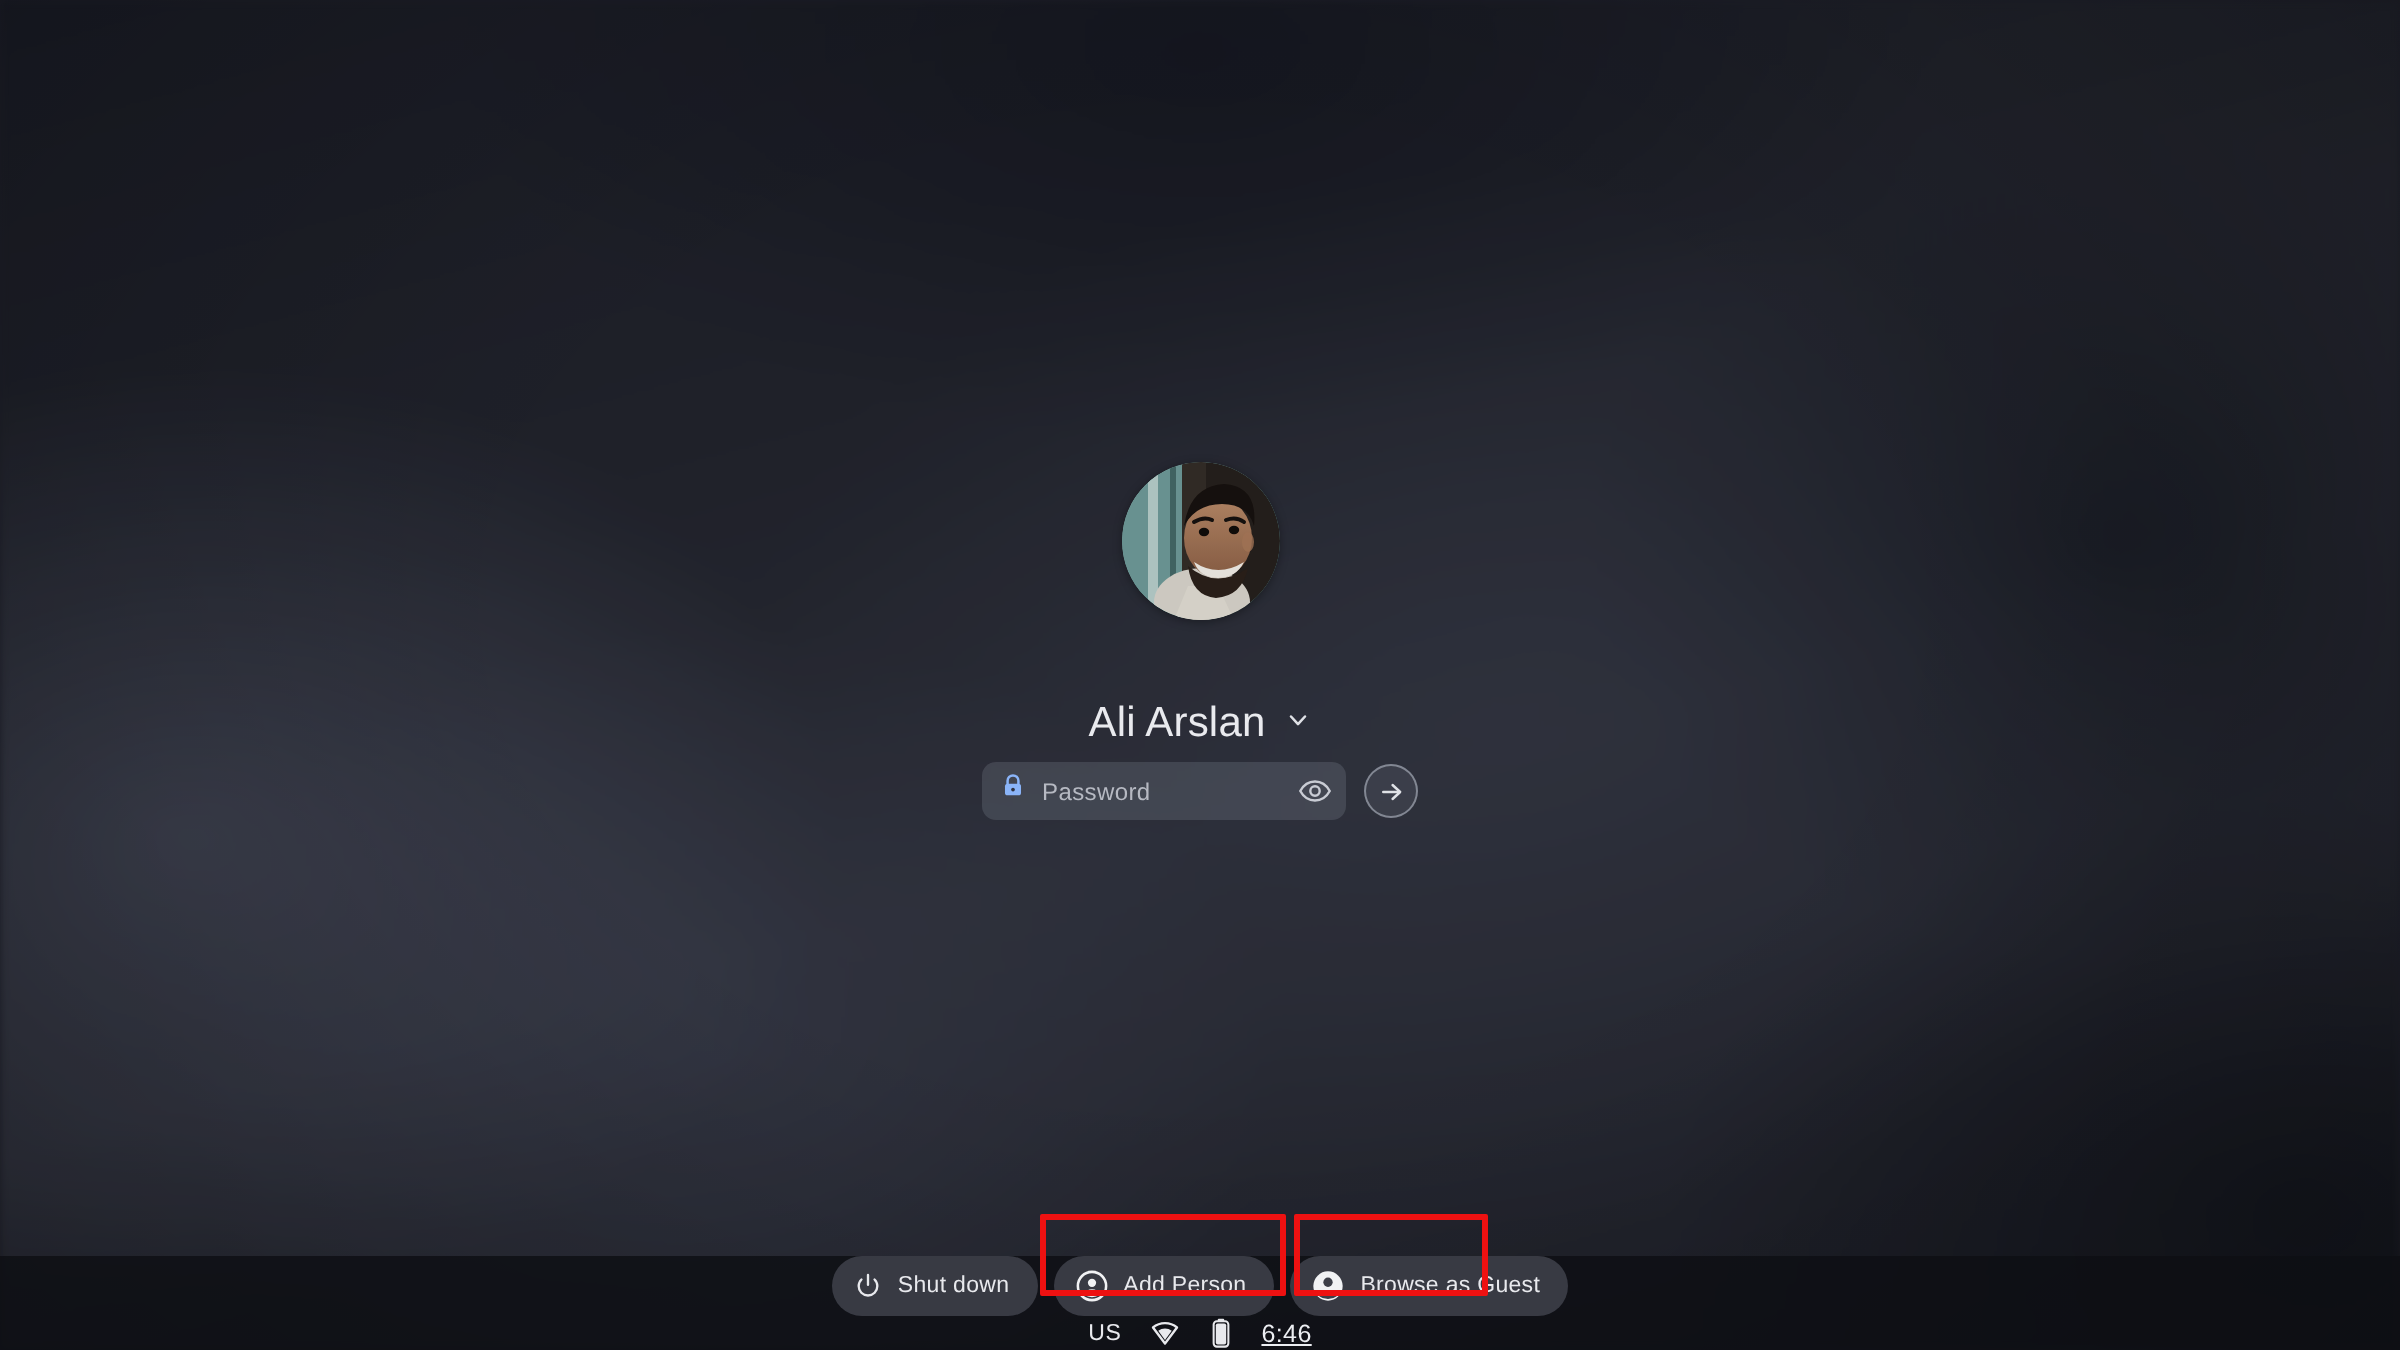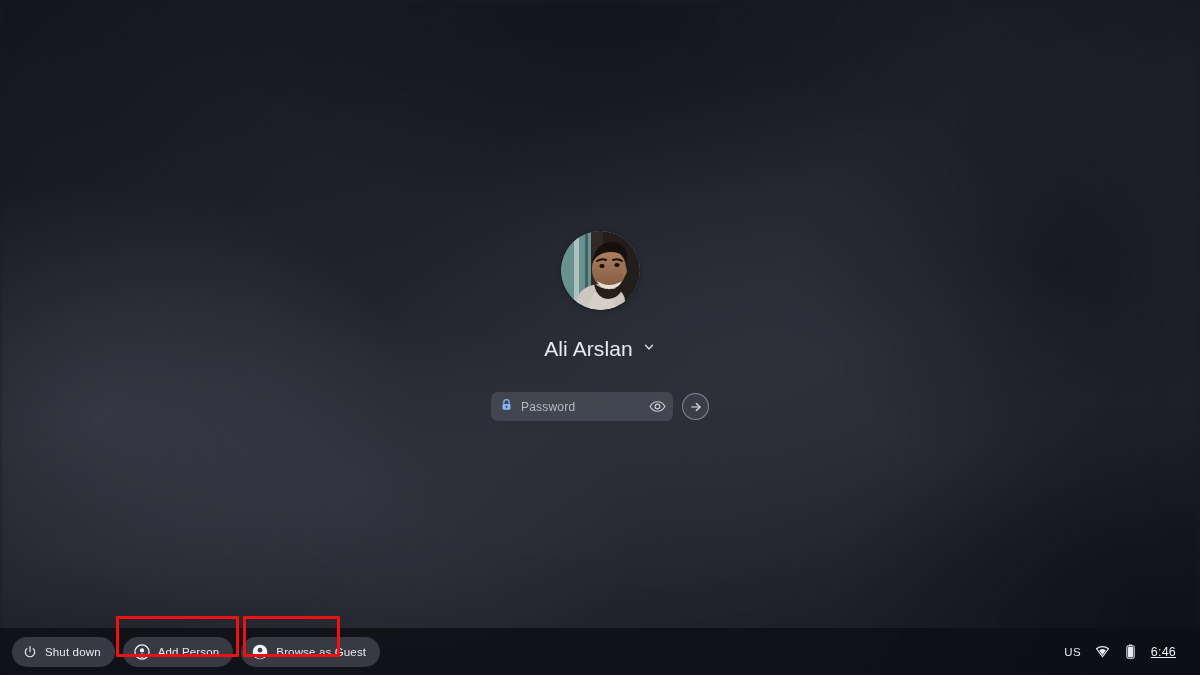--- a/index.html
+++ b/index.html
@@ -62,40 +62,40 @@
     height: 79px;
     border-radius: 50%;
     overflow: hidden;
     position: relative;
     background: #3c4a4c;
     box-shadow: 0 1px 5px rgba(0,0,0,0.35);
   }
   #avatar svg { display: block; width: 79px; height: 79px; }
 
   #user-name-row {
-    margin-top: 25px;
+    margin-top: 38px;
     display: flex;
     align-items: flex-start;
     gap: 9px;
     padding: 3px 6px;
     border-radius: 6px;
     cursor: pointer;
   }
   #user-name {
     font-size: 21px;
     font-weight: 400;
     color: #e9eaee;
     letter-spacing: 0.1px;
     line-height: 1;
   }
   #user-chevron { display: block; margin-top: 2px; }
 
   
   #password-row {
-    margin-top: 30px;
+    margin-top: 6px;
     display: flex;
     align-items: center;
     gap: 9px;
   }
 
   #password-field {
     width: 182px;
     height: 29px;
     border-radius: 7px;
     background: rgba(132,138,152,0.26);
@@ -134,21 +134,22 @@
 
   
   #shelf {
     position: absolute;
     left: 0; right: 0; bottom: 0;
     height: 47px;
     background: rgba(14,15,20,0.82);
     display: flex;
     align-items: center;
     justify-content: space-between;
-    padding: 0 12px;
+    padding: 0 24px;
+    flex-direction: column;
   }
 
   #shelf-left { display: flex; align-items: center; gap: 8px; position: relative; }
 
   .shelf-pill {
     height: 30px;
     border-radius: 15px;
     background: rgba(60,62,72,0.92);
     display: flex;
     align-items: center;

